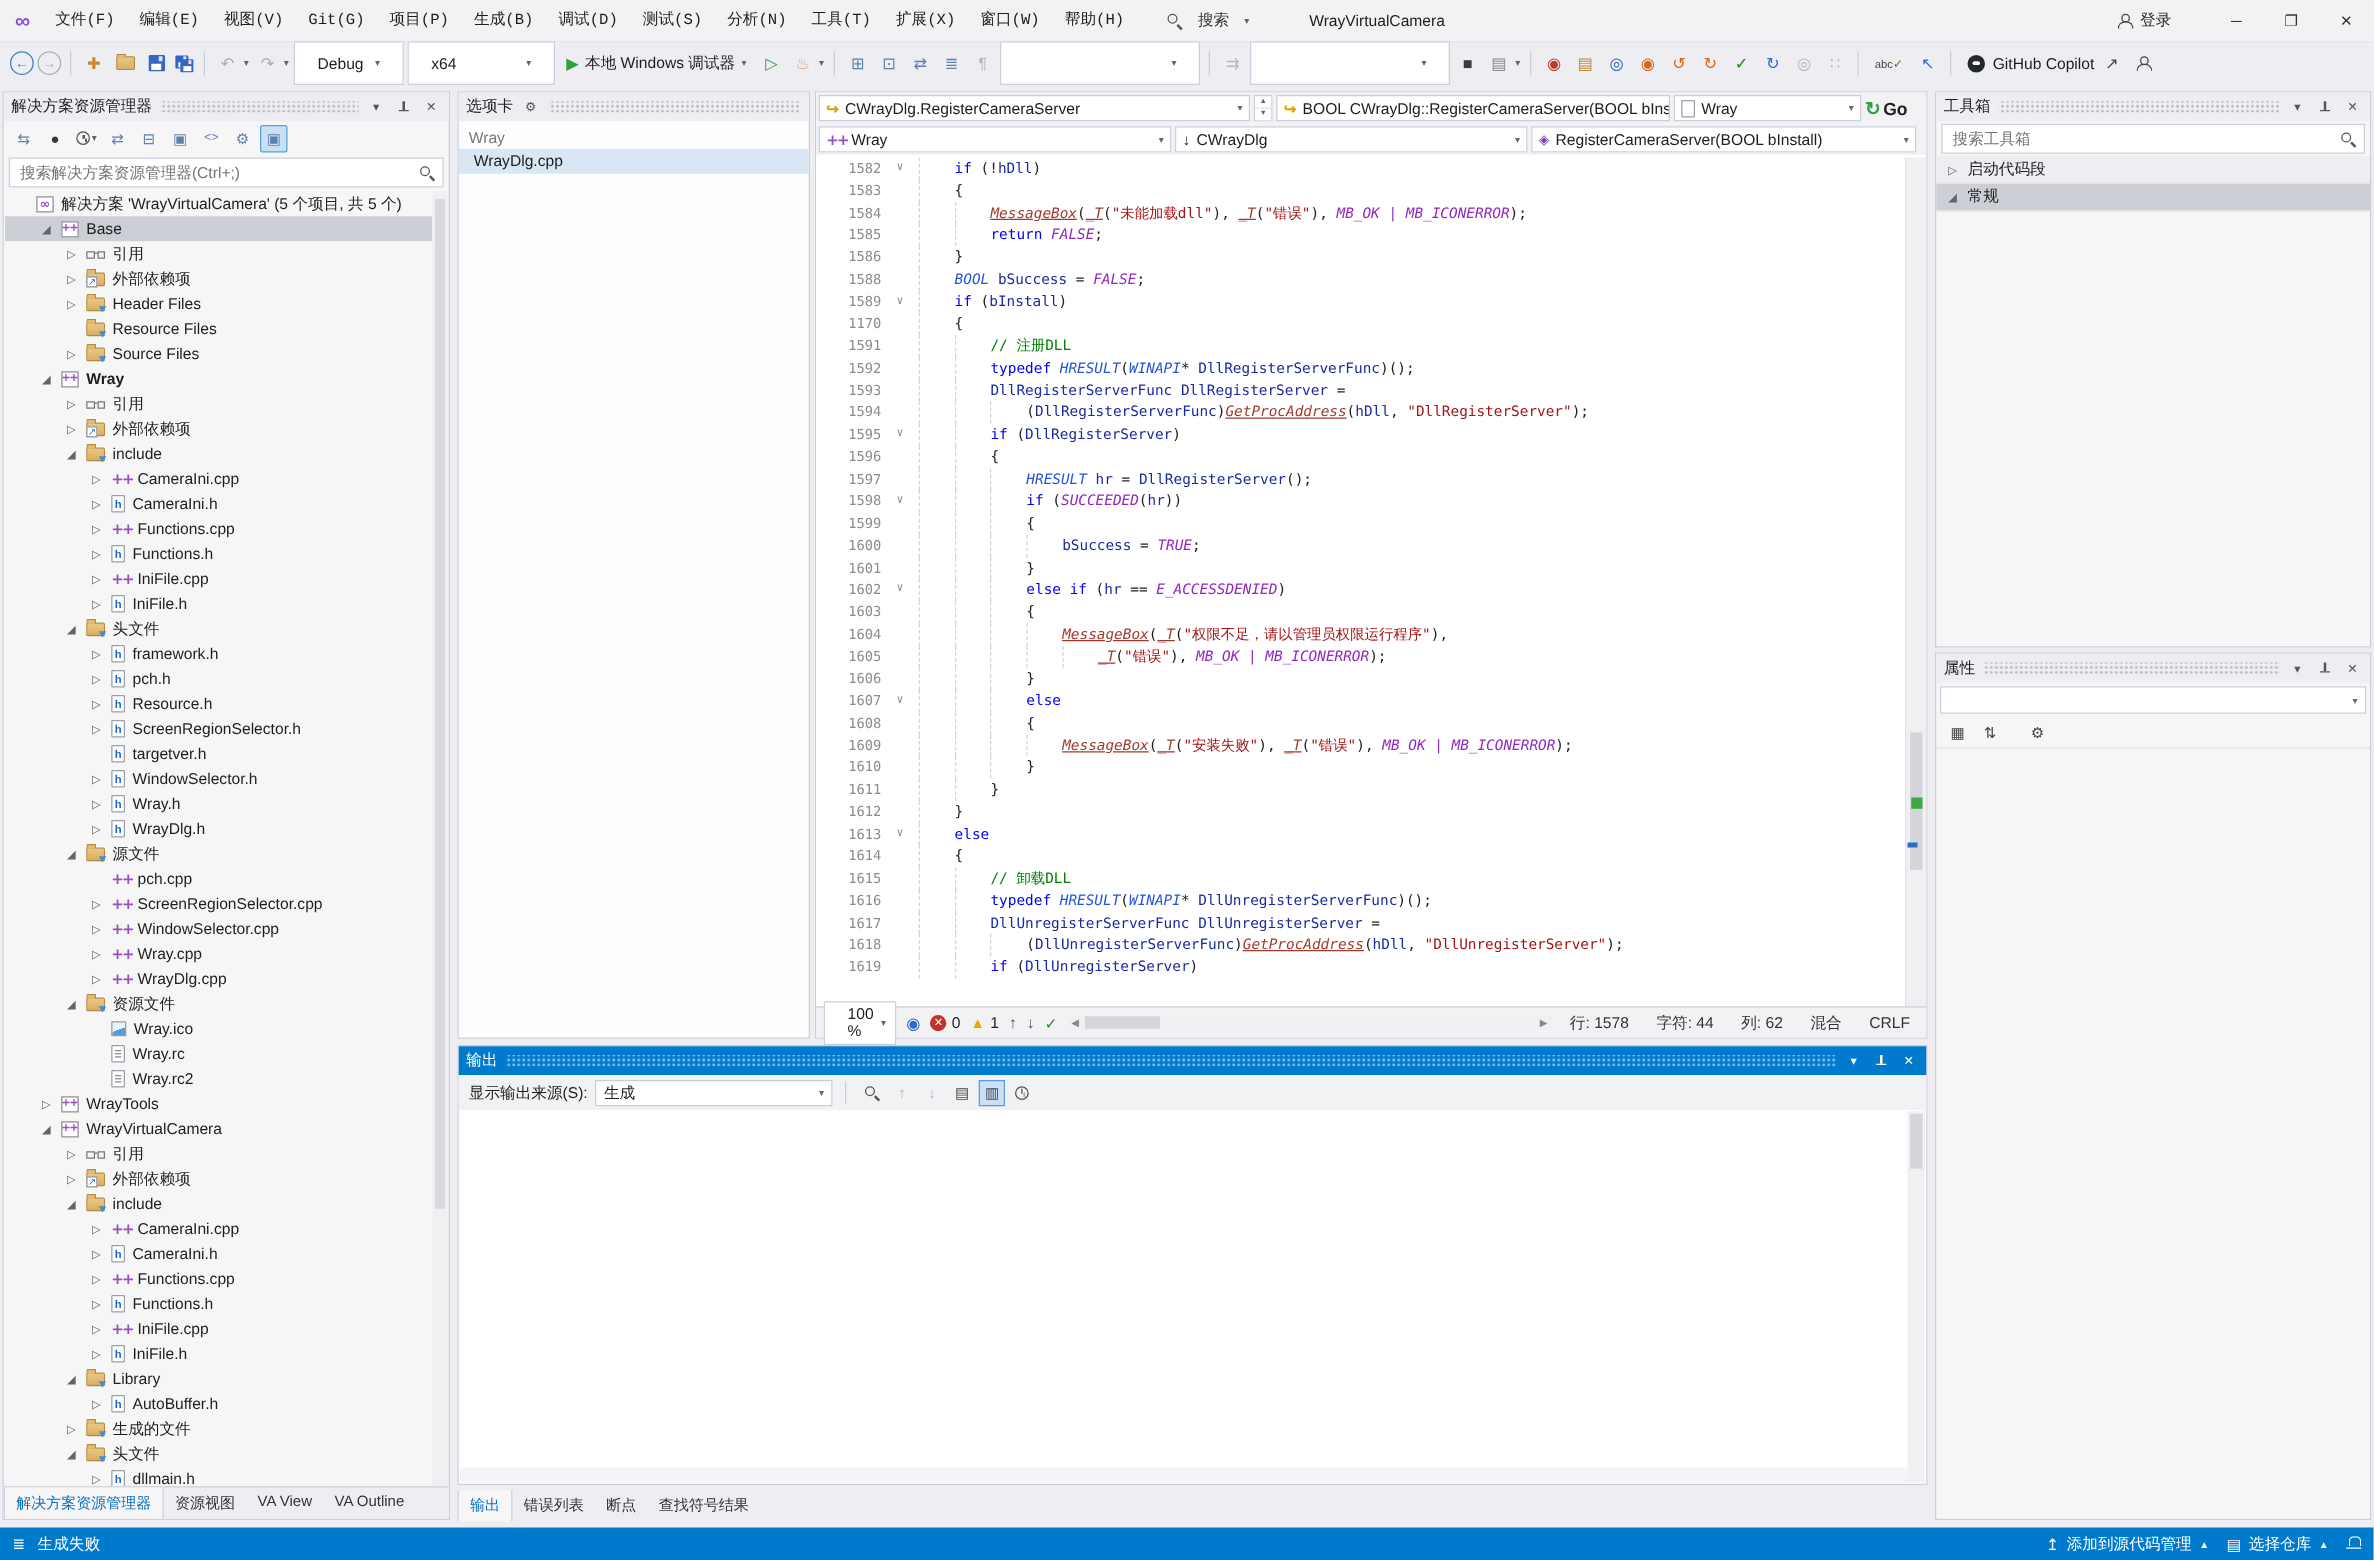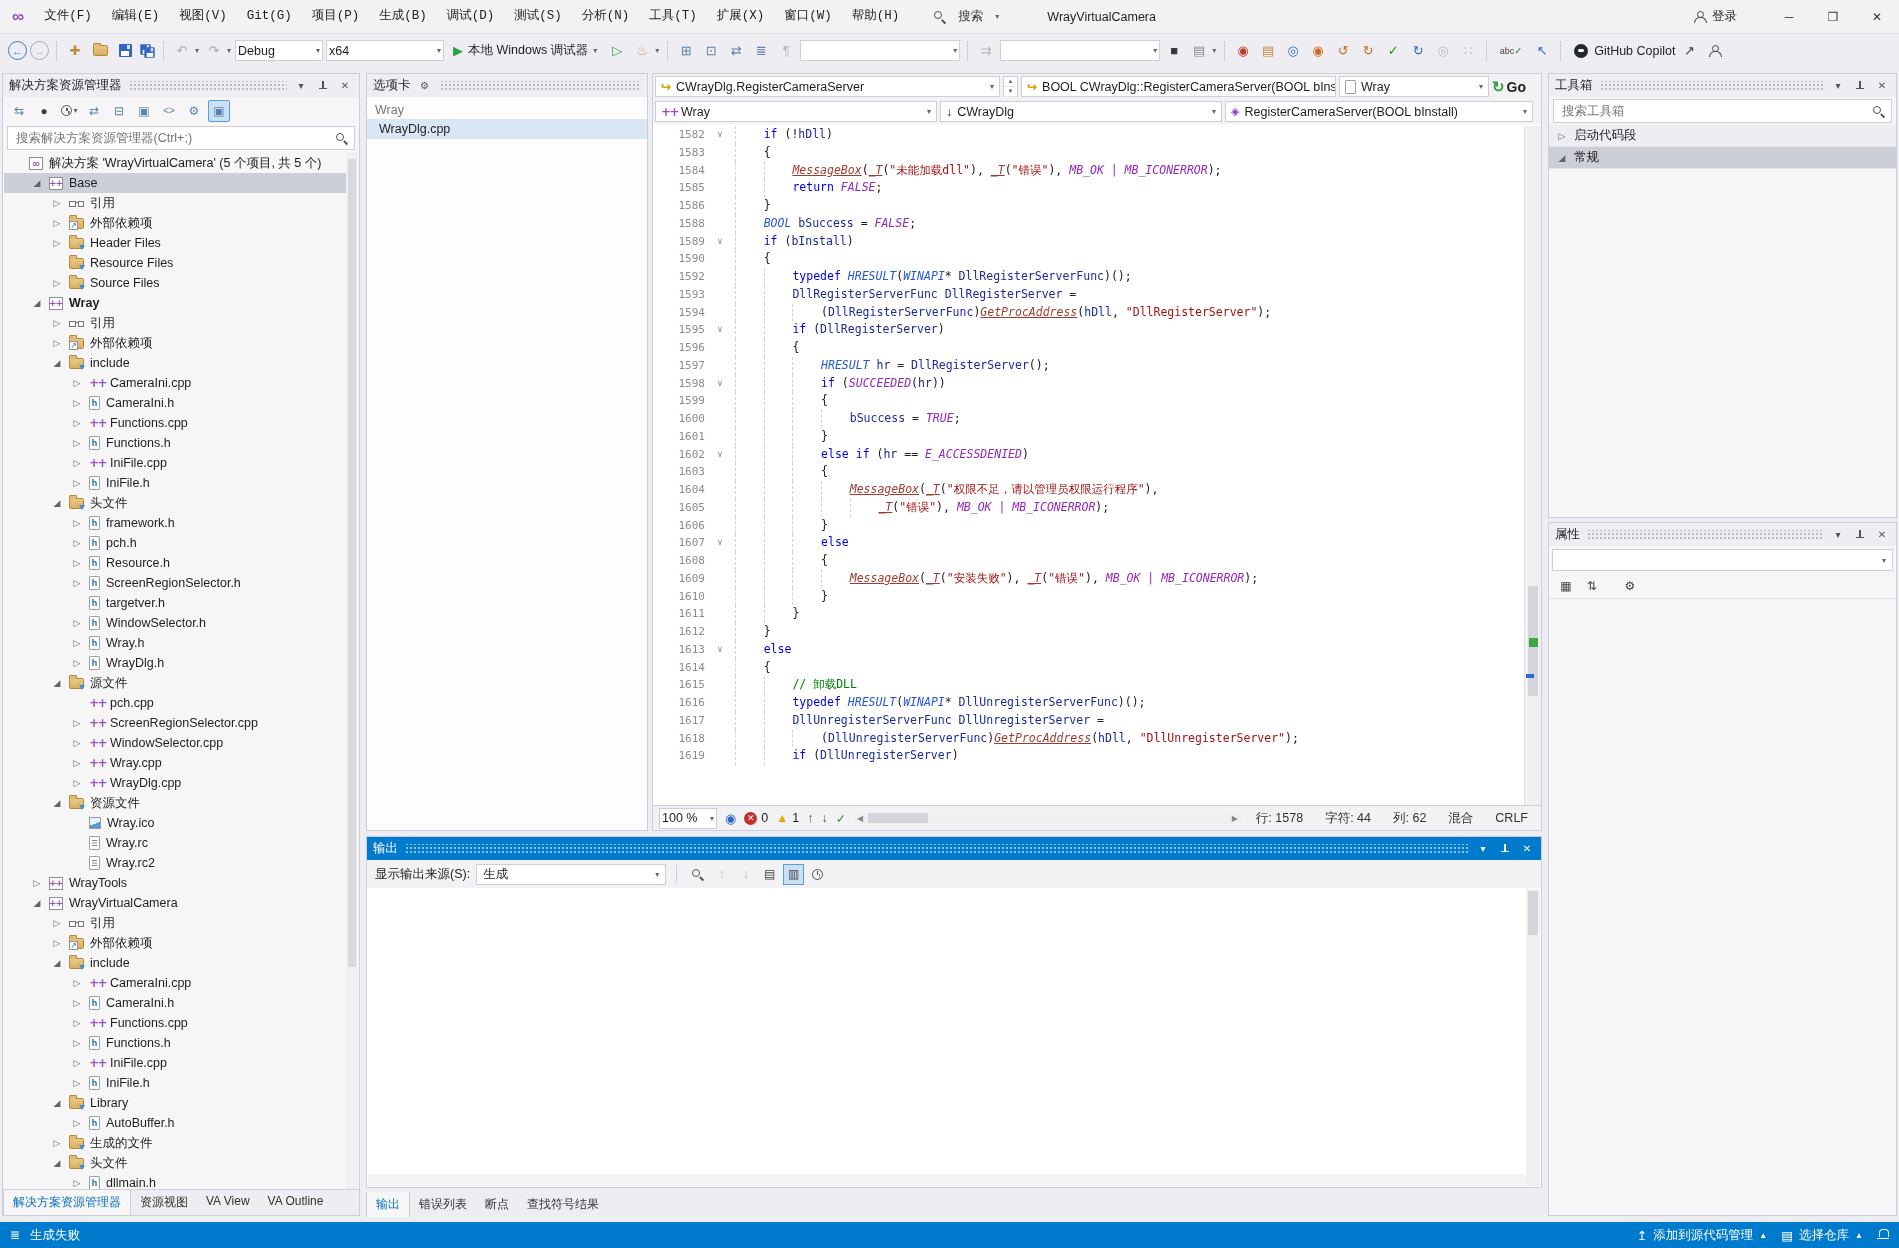--- a/index.html
+++ b/index.html
@@ -15,21 +15,21 @@
   .ttitle{margin-left:48px;color:#1E1E1E;}
   .signin{margin-left:auto;display:flex;align-items:center;gap:6px;}
   .winbtns{display:flex;height:100%;margin-left:30px;}
   .winbtn{width:44px;display:flex;align-items:center;justify-content:center;font-size:12px;color:#333;}
   .dd{font-size:8px;color:#666;}
   
   #toolbar{left:0;top:34px;width:1899px;height:33px;background:#EEEEF2;display:flex;align-items:center;padding-left:8px;box-sizing:border-box;gap:3px;}
   .tbi{width:22px;height:22px;display:flex;align-items:center;justify-content:center;font-size:13px;border-radius:2px;position:relative;}
   .tbi.circ{border:1.4px solid currentColor;border-radius:50%;width:17px;height:17px;font-size:11px;}
   .tbsep{width:1px;height:20px;background:#CCCEDB;margin:0 4px;}
-  .tbcombo{background:#fff;border:1px solid #CCCEDB;height:21px;display:flex;align-items:center;padding:0 2px;gap:6px;box-sizing:border-box;justify-content:space-between;}
+  .tbcombo{background:#fff;border:1px solid #CCCEDB;height:35px;display:flex;align-items:center;padding:0 18px;gap:6px;box-sizing:border-box;justify-content:space-between;}
   .tbcombo .dd{margin-left:auto;}
   .runbtn{display:flex;align-items:center;gap:5px;padding:0 6px;height:24px;}
   .play{color:#2DA042;font-size:13px;}
   .copilot-wrap{display:flex;align-items:center;gap:6px;margin-left:6px;}
   
   .panel{position:absolute;background:#F6F6F6;border:1px solid #CCCEDB;box-sizing:border-box;}
   .phead{display:flex;align-items:center;height:23px;padding:0 6px;gap:6px;background:#EEEEF2;}
   .phead.blue{background:#007ACC;color:#fff;}
   .grip{flex:1;height:9px;background-image:radial-gradient(#B9BDC6 1px,transparent 1.2px);background-size:4px 4px;background-position:1px 2px;}
   .phead.blue .grip{background-image:radial-gradient(rgba(255,255,255,.55) 1px,transparent 1.2px);}
@@ -657,23 +657,28 @@
           <span class="ln">1588</span>
           <span class="fold"></span>
           <span class="cbody"><span class="guide"></span><span class="tok ty">BOOL</span><span class="tok pl"> </span><span class="tok var">bSuccess</span><span class="tok pl"> = </span><span class="tok mac">FALSE</span><span class="tok pl">;</span></span>
         </div>
         <div class="code-line">
           <span class="ln">1589</span>
           <span class="fold">∨</span>
           <span class="cbody"><span class="guide"></span><span class="tok kw">if</span><span class="tok pl"> (</span><span class="tok var">bInstall</span><span class="tok pl">)</span></span>
         </div>
         <div class="code-line">
-          <span class="ln">1590</span>
+          <span class="ln">1170</span>
           <span class="fold"></span>
           <span class="cbody"><span class="guide"></span><span class="tok pl">{</span></span>
+        </div>
+        <div class="code-line">
+          <span class="ln">1591</span>
+          <span class="fold"></span>
+          <span class="cbody"><span class="guide"></span><span class="guide"></span><span class="tok com">// 注册DLL</span></span>
         </div>
         <div class="code-line">
           <span class="ln">1592</span>
           <span class="fold"></span>
           <span class="cbody"><span class="guide"></span><span class="guide"></span><span class="tok kw">typedef</span><span class="tok pl"> </span><span class="tok ty">HRESULT</span><span class="tok pl">(</span><span class="tok ty">WINAPI</span><span class="tok pl">* </span><span class="tok var">DllRegisterServerFunc</span><span class="tok pl">)();</span></span>
         </div>
         <div class="code-line">
           <span class="ln">1593</span>
           <span class="fold"></span>
           <span class="cbody"><span class="guide"></span><span class="guide"></span><span class="tok var">DllRegisterServerFunc</span><span class="tok pl"> </span><span class="tok var">DllRegisterServer</span><span class="tok pl"> =</span></span>

